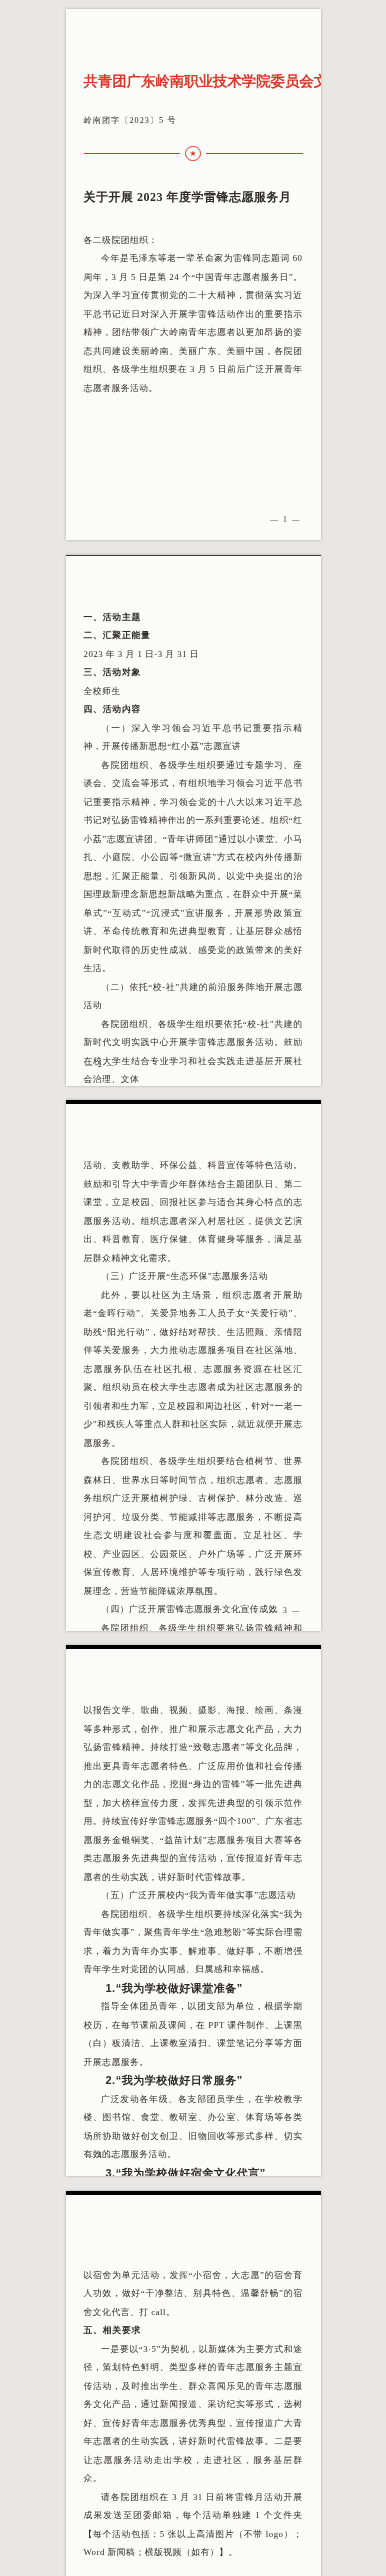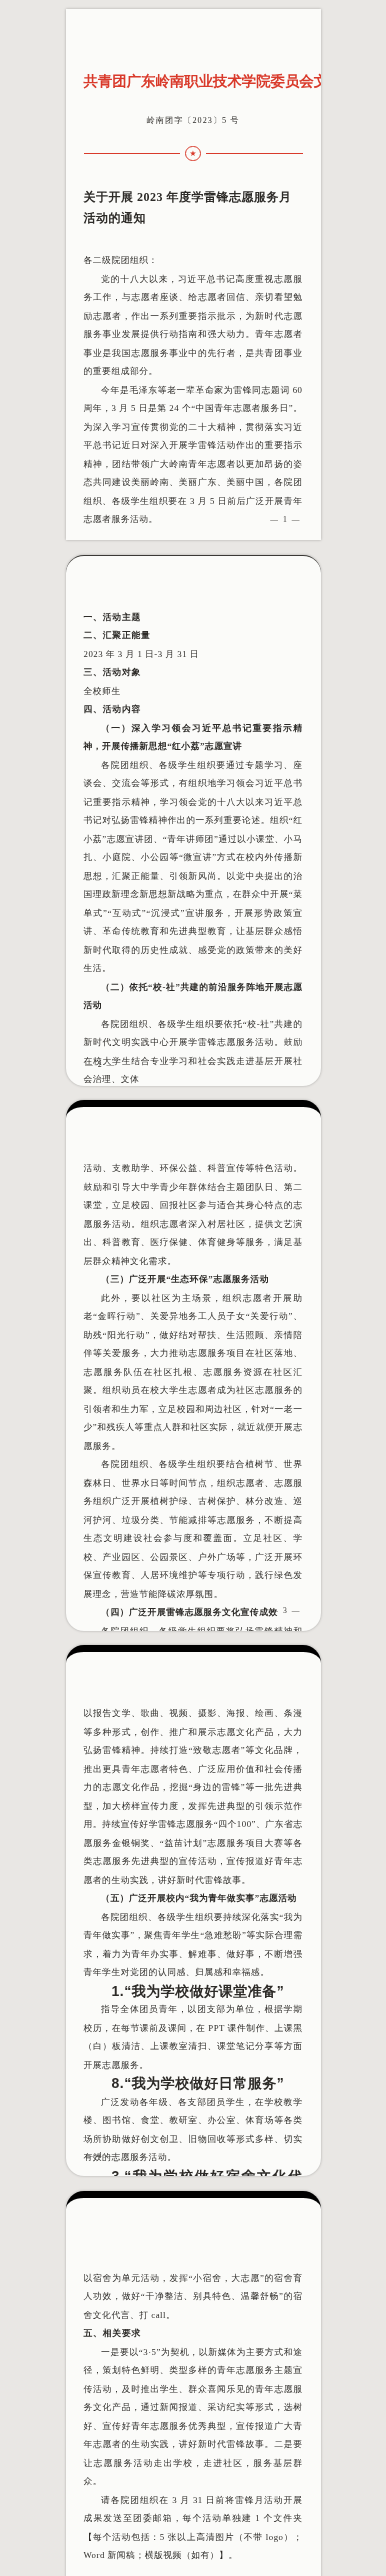--- a/index.html
+++ b/index.html
@@ -14,37 +14,37 @@
     position:relative;
     width:255px;height:531px;
     margin:0 auto;
     background:#fbfbf9;
     box-shadow:0 0 2.6px rgba(0,0,0,.28);
     box-sizing:border-box;
     padding:0 18px;
     overflow:hidden;
   }
   #p1{margin-top:9.3px;}
-  .page + .page{margin-top:14.4px;border-radius:18px;}
+  .page + .page{margin-top:14.4px;}
   #p2{border-top:1.5px solid #3b3936;}
-  #p3,#p4,#p5,#p6{border-top:7px solid #000000;}
+  #p3,#p4,#p5,#p6{border-top:4px solid #000000;}
 
   
   .p1-org{
     margin-top:63px;
     text-align:center;
     color:#d93a2b;
     font-weight:bold;
     font-size:14.4px;
     letter-spacing:0px;
     white-space:nowrap;
   }
   .p1-docnum{
     margin-top:24px;
-    text-align:center;
+    text-align:left;
     font-size:8.2px;
     letter-spacing:1px;
   }
   .red-rule{
     margin-top:19.6px;
     display:flex;
     align-items:center;
     justify-content:center;
   }
   .rule-line{
@@ -79,24 +79,24 @@
   .body-top{margin-top:52px;}
   #p5 .body{margin-top:71px;}
   .blk{margin:0;}
   .blk-salutation{text-indent:0;}
   .blk-para{text-indent:2em;}
   .blk-para-cont{text-indent:0;}
   .blk-heading{
     font-family:"Liberation Sans","DejaVu Sans",sans-serif;
     font-weight:bold;font-size:8.8px;text-indent:0;letter-spacing:0.8px;
   }
-  .blk-subheading{font-weight:bold;text-indent:2em;}
+  .blk-subheading{font-weight:normal;text-indent:2em;}
   .blk-numheading{
     font-family:"Liberation Sans","DejaVu Sans",sans-serif;
-    font-weight:bold;font-size:14px;text-indent:2em;
+    font-weight:bold;font-size:11px;text-indent:2em;
   }
 
   .pagenum{
     position:absolute;bottom:16.5px;
     font-size:7.7px;letter-spacing:1.5px;color:#3a3835;
   }
   .pn-right{right:19.6px;}
   .pn-left{left:19.6px;}
 </style>
 </head>
@@ -107,25 +107,23 @@
   <div class="p1-docnum">岭南团字〔2023〕5 号</div>
   <div class="red-rule">
     <span class="rule-line"></span>
     <span class="emblem">
       <span class="emblem-star">★</span>
     </span>
     <span class="rule-line"></span>
   </div>
   <div class="doc-title">
     <div>关于开展 2023 年度学雷锋志愿服务月</div>
-    <div>活动的通知</div>
   </div>
   <div class="body">
       <div class="blk blk-salutation">各二级院团组织：</div>
-      <div class="blk blk-para">党的十八大以来，习近平总书记高度重视志愿服务工作，与志愿者座谈、给志愿者回信、亲切看望勉励志愿者，作出一系列重要指示批示，为新时代志愿服务事业发展提供行动指南和强大动力。青年志愿者事业是我国志愿服务事业中的先行者，是共青团事业的重要组成部分。</div>
       <div class="blk blk-para">今年是毛泽东等老一辈革命家为雷锋同志题词 60 周年，3 月 5 日是第 24 个“中国青年志愿者服务日”。为深入学习宣传贯彻党的二十大精神，贯彻落实习近平总书记近日对深入开展学雷锋活动作出的重要指示精神，团结带领广大岭南青年志愿者以更加昂扬的姿态共同建设美丽岭南、美丽广东、美丽中国，各院团组织、各级学生组织要在 3 月 5 日前后广泛开展青年志愿者服务活动。</div>
     </div>
   <div class="pagenum pn-right">— 1 —</div>
 </div>
 
 <div class="page" id="p2">
   <div class="body body-top">
       <div class="blk blk-heading">一、活动主题</div>
       <div class="blk blk-heading">二、汇聚正能量</div>
       <div class="blk blk-para-cont">2023 年 3 月 1 日-3 月 31 日</div>
@@ -152,21 +150,21 @@
   <div class="pagenum pn-right">— 3 —</div>
 </div>
 
 <div class="page" id="p4">
   <div class="body body-top">
       <div class="blk blk-para-cont">以报告文学、歌曲、视频、摄影、海报、绘画、条漫等多种形式，创作、推广和展示志愿文化产品，大力弘扬雷锋精神。持续打造“致敬志愿者”等文化品牌，推出更具青年志愿者特色、广泛应用价值和社会传播力的志愿文化作品，挖掘“身边的雷锋”等一批先进典型，加大榜样宣传力度，发挥先进典型的引领示范作用。持续宣传好学雷锋志愿服务“四个100”、广东省志愿服务金银铜奖、“益苗计划”志愿服务项目大赛等各类志愿服务先进典型的宣传活动，宣传报道好青年志愿者的生动实践，讲好新时代雷锋故事。</div>
       <div class="blk blk-subheading">（五）广泛开展校内“我为青年做实事”志愿活动</div>
       <div class="blk blk-para">各院团组织、各级学生组织要持续深化落实“我为青年做实事”，聚焦青年学生“急难愁盼”等实际合理需求，着力为青年办实事、解难事、做好事，不断增强青年学生对党团的认同感、归属感和幸福感。</div>
       <div class="blk blk-numheading">1.“我为学校做好课堂准备”</div>
       <div class="blk blk-para">指导全体团员青年，以团支部为单位，根据学期校历，在每节课前及课间，在 PPT 课件制作、上课黑（白）板清洁、上课教室清扫、课堂笔记分享等方面开展志愿服务。</div>
-      <div class="blk blk-numheading">8.“我为学校做好日常服务”</div>
+      <div class="blk blk-numheading">2.“我为学校做好日常服务”</div>
       <div class="blk blk-para">广泛发动各年级、各支部团员学生，在学校教学楼、图书馆、食堂、教研室、办公室、体育场等各类场所协助做好创文创卫、旧物回收等形式多样、切实有效的志愿服务活动。</div>
       <div class="blk blk-numheading">3.“我为学校做好宿舍文化代言”</div>
     </div>
   <div class="pagenum pn-left">— 4 —</div>
 </div>
 
 <div class="page" id="p5">
   <div class="body">
       <div class="blk blk-para-cont">以宿舍为单元活动，发挥“小宿舍，大志愿”的宿舍育人功效，做好“干净整洁、别具特色、温馨舒畅”的宿舍文化代言、打 call。</div>
       <div class="blk blk-heading">五、相关要求</div>

